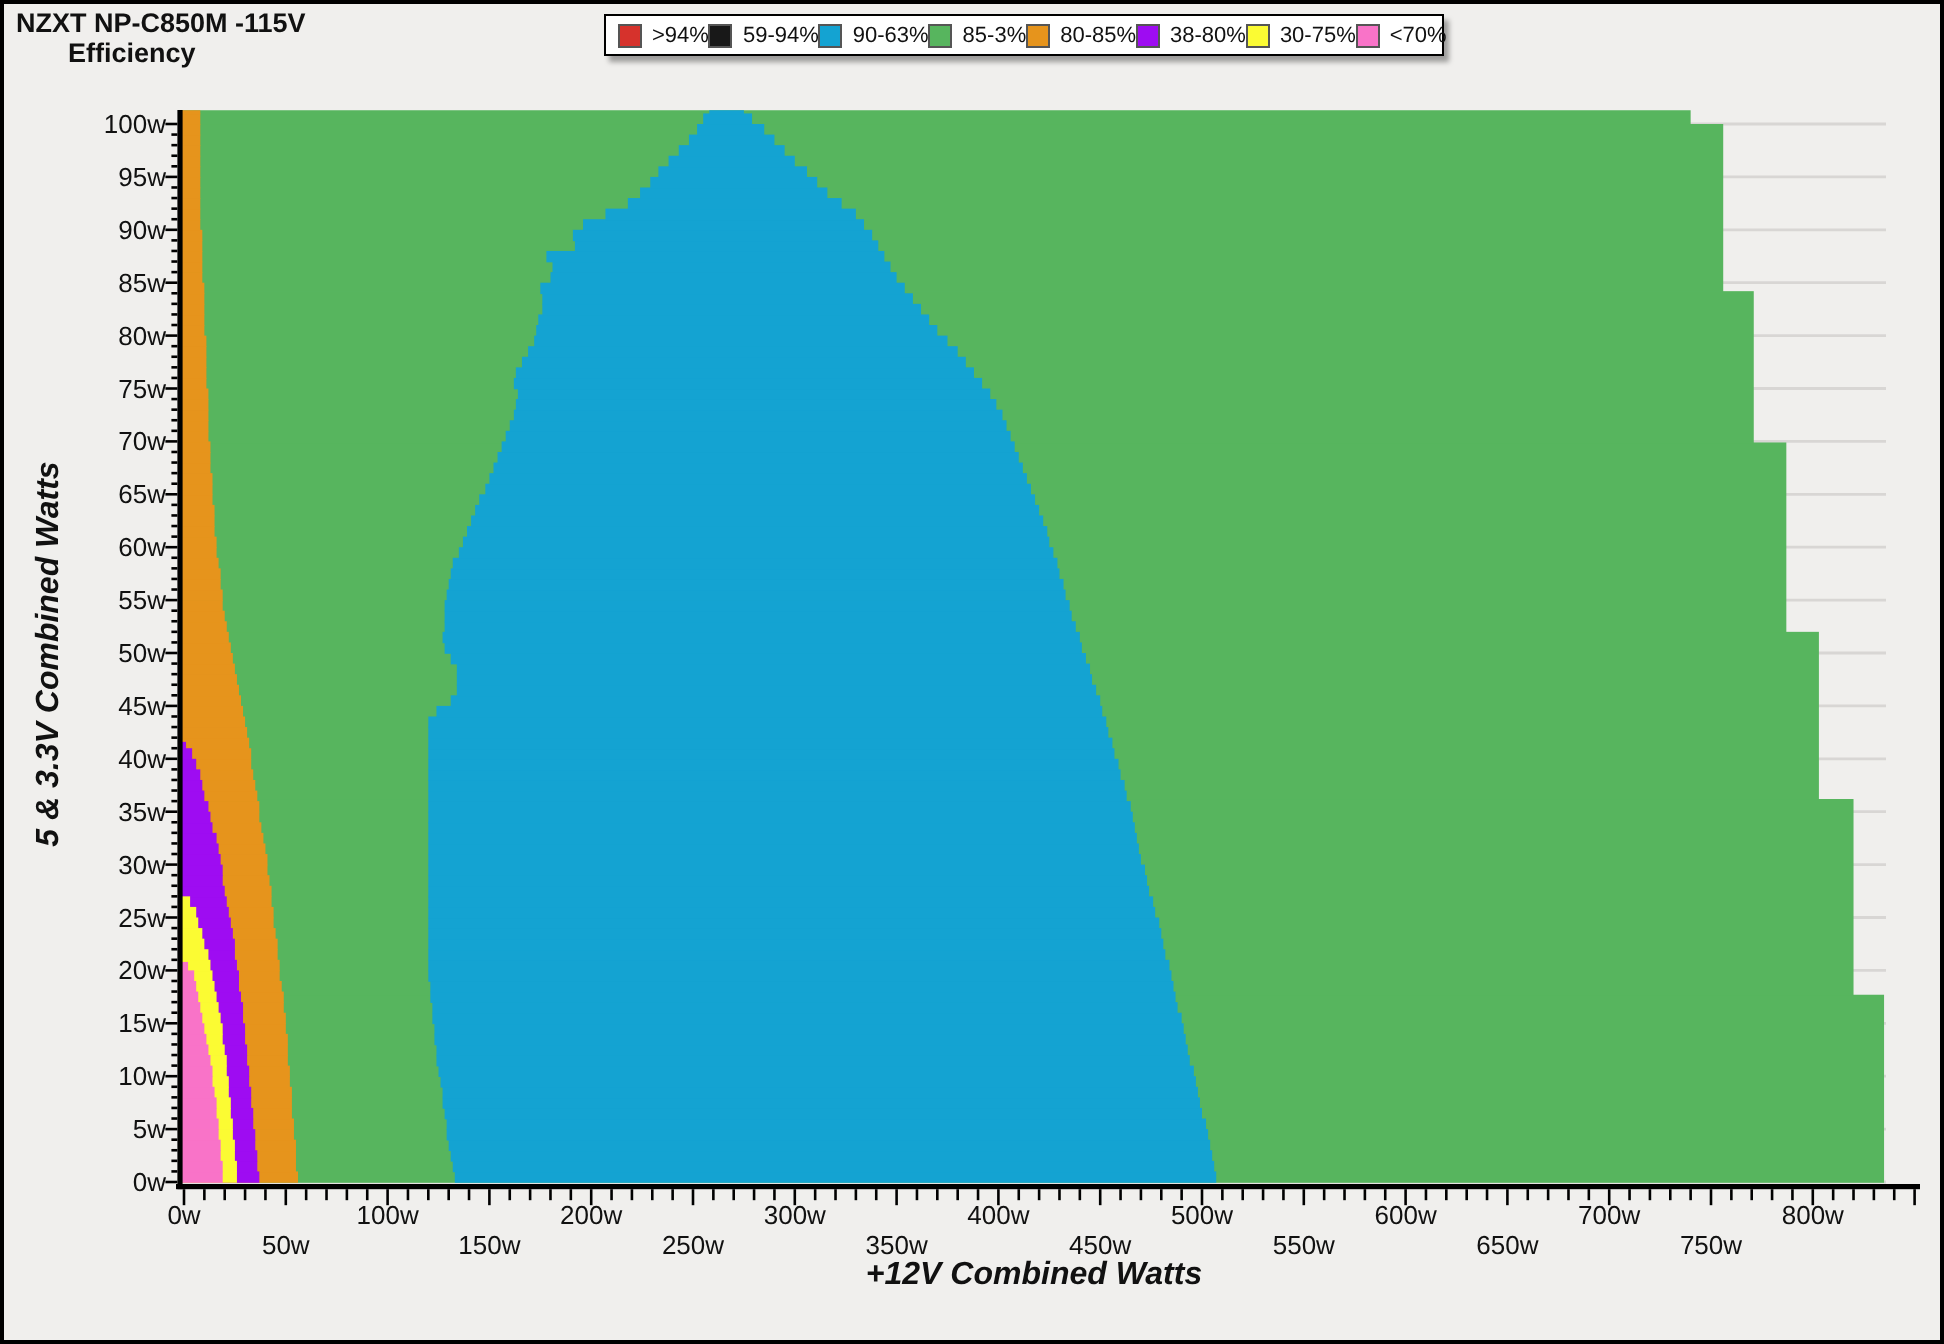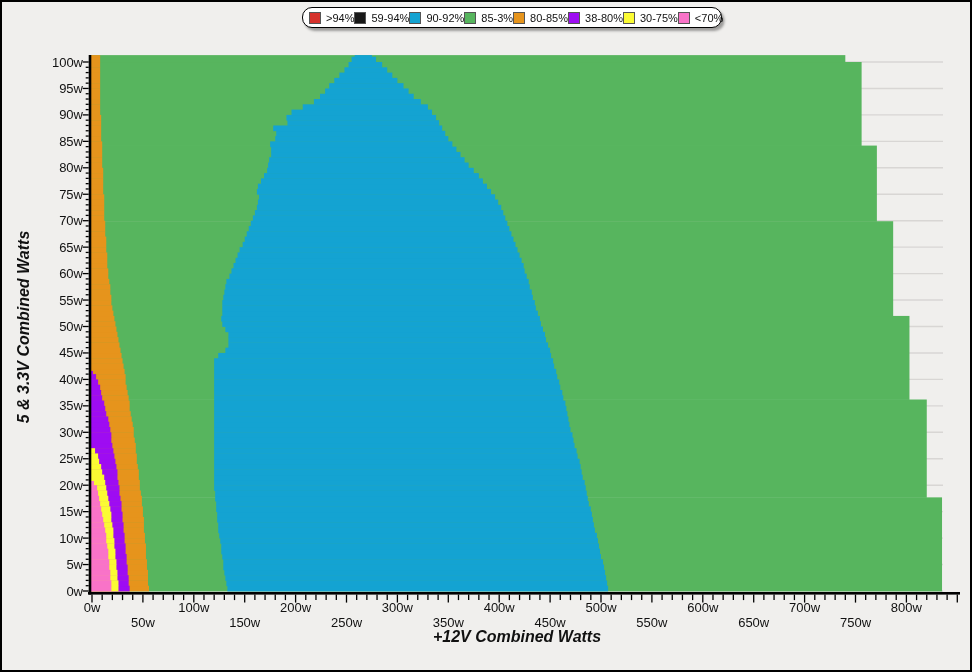--- a/index.html
+++ b/index.html
@@ -6,21 +6,21 @@
   #screen{
     position:relative;width:972px;height:672px;box-sizing:border-box;
     background:#f0efed;border:2px solid #000;overflow:hidden;
     font-family:"Liberation Sans",sans-serif;color:#111;
   }
   #plot-svg{position:absolute;left:0;top:0;}
   #chart-title{position:absolute;left:6px;top:2px;font-size:13.5px;font-weight:bold;line-height:15px;}
   #chart-title .line2{margin-left:26px;}
   #legend{
     position:absolute;left:300px;top:5px;width:420px;height:21px;
-    background:#fff;border:1.6px solid #000;border-radius:10px;
+    background:#fff;border:1.6px solid #000;border-radius:0;
     box-shadow:2.5px 3px 2.5px rgba(0,0,0,0.35);
     display:flex;flex-direction:row;align-items:center;justify-content:space-evenly;
     box-sizing:border-box;padding:0 6px;
   }
   .legend-item{display:flex;align-items:center;gap:5px;}
   .legend-swatch{width:12px;height:12px;border:1px solid #555;box-sizing:border-box;}
   .legend-label{font-size:11px;white-space:nowrap;}
 </style>
 </head>
 <body>
@@ -596,33 +596,37 @@
         <text x="81" y="170.3">80w</text>
         <text x="81" y="143.85000000000002">85w</text>
         <text x="81" y="117.39999999999998">90w</text>
         <text x="81" y="90.94999999999999">95w</text>
         <text x="81" y="64.5">100w</text>
       </g>
       <text x="515" y="640" text-anchor="middle" font-size="16" font-weight="bold" font-style="italic" fill="#111">+12V Combined Watts</text>
       <text transform="translate(27,325) rotate(-90)" text-anchor="middle" font-size="16" font-weight="bold" font-style="italic" fill="#111">5 &amp; 3.3V Combined Watts</text>
     </svg>
 
+  <div id="chart-title">
+    <div class="line1">NZXT NP-C850M -115V</div>
+    <div class="line2">Efficiency</div>
+  </div>
 
   <div id="legend">
       <div class="legend-item">
         <span class="legend-swatch" style="background: rgb(214, 50, 44);"></span>
         <span class="legend-label">&gt;94%</span>
       </div>
       <div class="legend-item">
         <span class="legend-swatch" style="background: rgb(24, 24, 24);"></span>
         <span class="legend-label">59-94%</span>
       </div>
       <div class="legend-item">
         <span class="legend-swatch" style="background: rgb(20, 163, 210);"></span>
-        <span class="legend-label">90-92%</span>
+        <span class="legend-label">90-63%</span>
       </div>
       <div class="legend-item">
         <span class="legend-swatch" style="background: rgb(87, 181, 94);"></span>
         <span class="legend-label">85-3%</span>
       </div>
       <div class="legend-item">
         <span class="legend-swatch" style="background: rgb(230, 148, 28);"></span>
         <span class="legend-label">80-85%</span>
       </div>
       <div class="legend-item">

